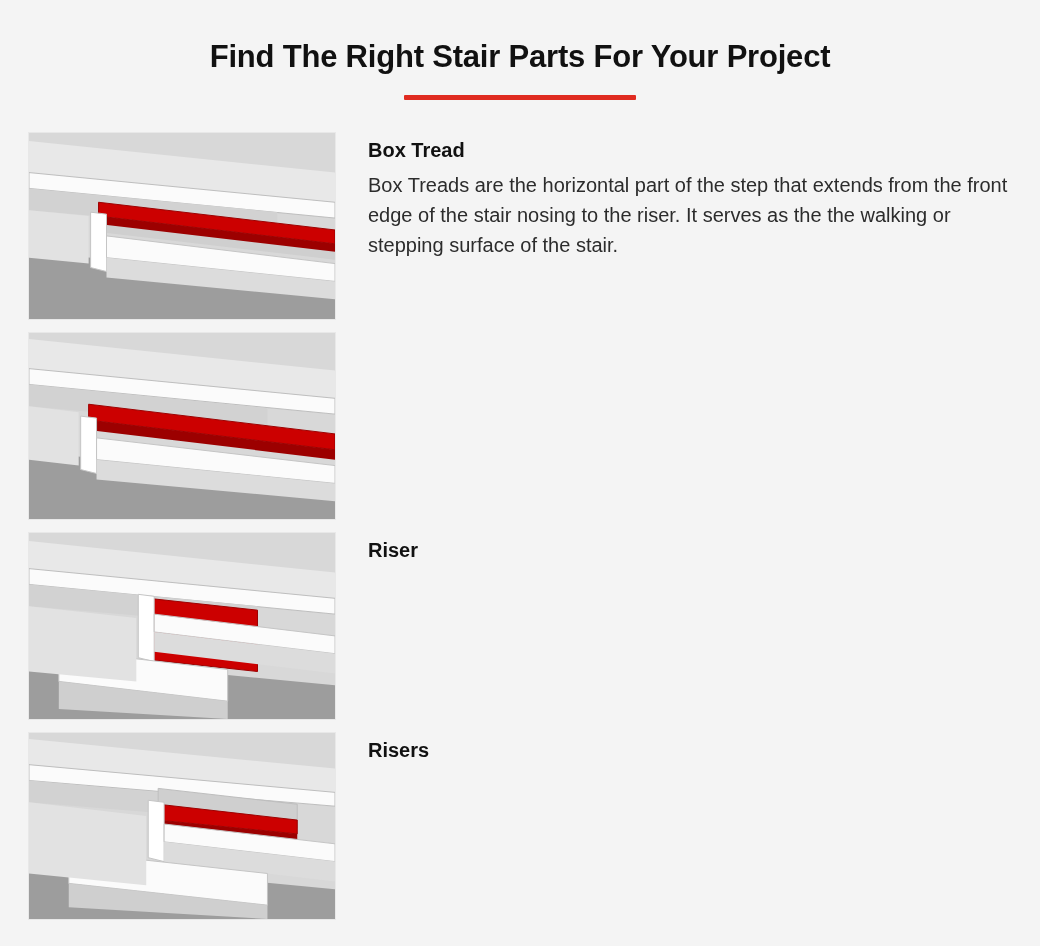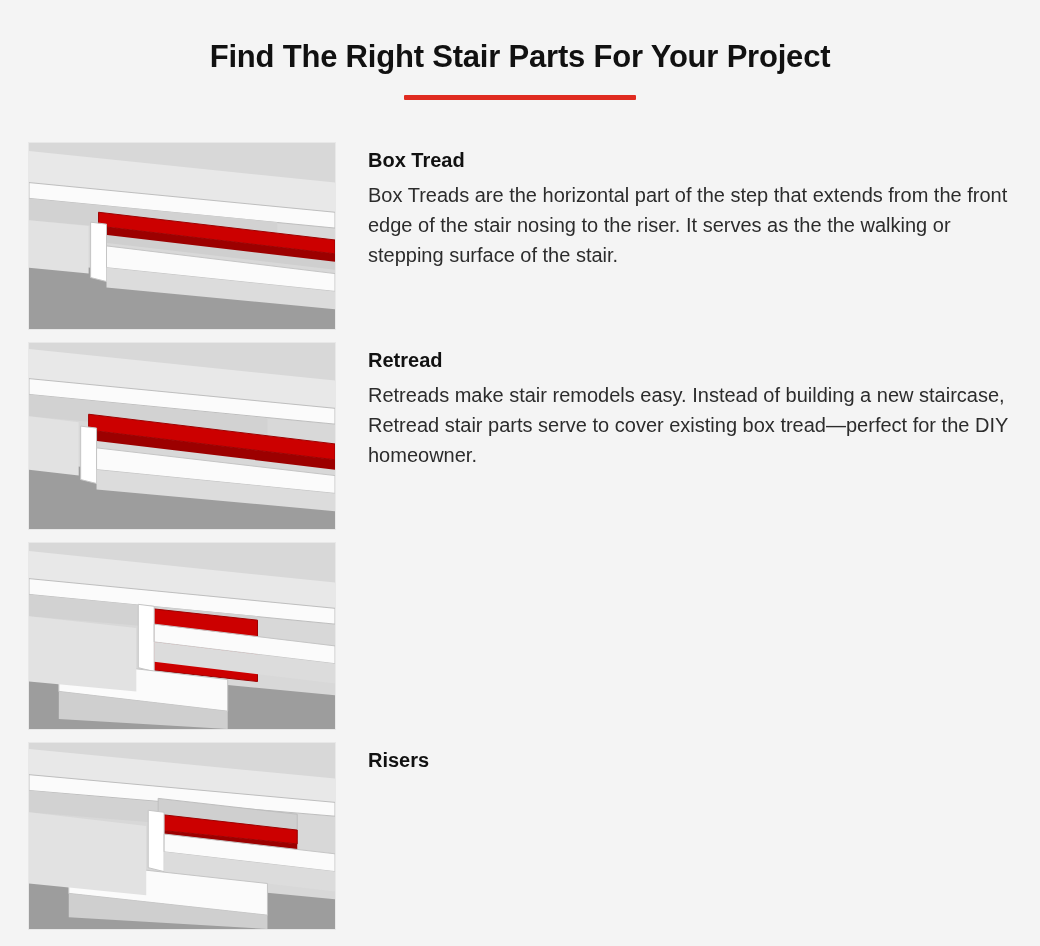--- a/index.html
+++ b/index.html
@@ -31,21 +31,21 @@
     line-height: 1.2;
   }
   .title-underline {
     width: 232px;
     height: 5px;
     background: #e02b20;
     margin: 20px auto 0 auto;
     border-radius: 1px;
   }
   .parts-list {
-    margin-top: 42px;
+    margin-top: 32px;
     padding: 0 28px 0 28px;
     box-sizing: border-box;
   }
   .part-row {
     display: flex;
     align-items: flex-start;
     margin-bottom: 12px;
   }
   .thumb {
     width: 308px;
@@ -125,44 +125,41 @@
           <polygon points="0,36 308,66 308,82 0,52" fill="#fbfbfb" stroke="#bdbdbd" stroke-width="1"></polygon>
           <polygon points="0,52 240,76 240,96 0,74" fill="#d2d2d2"></polygon>
           <polygon points="60,72 308,102 308,118 60,88" fill="#cc0000" stroke="#9c0000" stroke-width="1"></polygon>
           <polygon points="60,88 308,118 308,128 60,98" fill="#9c0000"></polygon>
           <polygon points="52,84 68,86 68,142 52,138" fill="#ffffff" stroke="#c4c4c4" stroke-width="1"></polygon>
           <polygon points="68,106 308,134 308,152 68,128" fill="#fbfbfb" stroke="#c4c4c4" stroke-width="1"></polygon>
           <polygon points="68,128 308,152 308,170 68,148" fill="#dcdcdc"></polygon>
           <polygon points="0,74 50,80 50,134 0,128" fill="#e2e2e2"></polygon>
         </svg>
       </div>
-      <div class="part-text">
-        <h2 class="part-name">Retread</h2>
-        <p class="part-desc">Retreads make stair remodels easy. Instead of building a new staircase, Retread stair parts serve to cover existing box tread—perfect for the DIY homeowner.</p>
-      </div>
     </div>
 
     <div class="part-row">
       <div class="thumb">
         <svg viewBox="0 0 308 188" preserveAspectRatio="none">
           <rect x="0" y="0" width="308" height="188" fill="#d8d8d8"></rect>
           <polygon points="0,124 308,154 308,188 0,188" fill="#9d9d9d"></polygon>
           <polygon points="0,8 308,40 308,66 0,36" fill="#e8e8e8"></polygon>
           <polygon points="0,36 308,66 308,82 0,52" fill="#fbfbfb" stroke="#bdbdbd" stroke-width="1"></polygon>
           <polygon points="0,52 230,74 230,94 0,74" fill="#d2d2d2"></polygon>
           <polygon points="120,66 230,78 230,140 120,128" fill="#cc0000" stroke="#9c0000" stroke-width="1"></polygon>
           <polygon points="110,62 126,64 126,130 110,126" fill="#ffffff" stroke="#c4c4c4" stroke-width="1"></polygon>
           <polygon points="126,82 308,104 308,122 126,100" fill="#fbfbfb" stroke="#c4c4c4" stroke-width="1"></polygon>
           <polygon points="126,100 308,122 308,142 126,120" fill="#dcdcdc"></polygon>
           <polygon points="30,118 200,138 200,170 30,150" fill="#fbfbfb" stroke="#c4c4c4" stroke-width="1"></polygon>
           <polygon points="30,150 200,170 200,188 30,178" fill="#cfcfcf"></polygon>
           <polygon points="0,74 108,86 108,150 0,140" fill="#e2e2e2"></polygon>
         </svg>
       </div>
       <div class="part-text">
+        <h2 class="part-name">Riser</h2>
       </div>
     </div>
 
     <div class="part-row">
       <div class="thumb">
         <svg viewBox="0 0 308 188" preserveAspectRatio="none">
           <rect x="0" y="0" width="308" height="188" fill="#d8d8d8"></rect>
           <polygon points="0,128 308,158 308,188 0,188" fill="#9d9d9d"></polygon>
           <polygon points="0,6 308,36 308,60 0,32" fill="#e8e8e8"></polygon>
           <polygon points="0,32 308,60 308,74 0,48" fill="#fbfbfb" stroke="#bdbdbd" stroke-width="1"></polygon>

